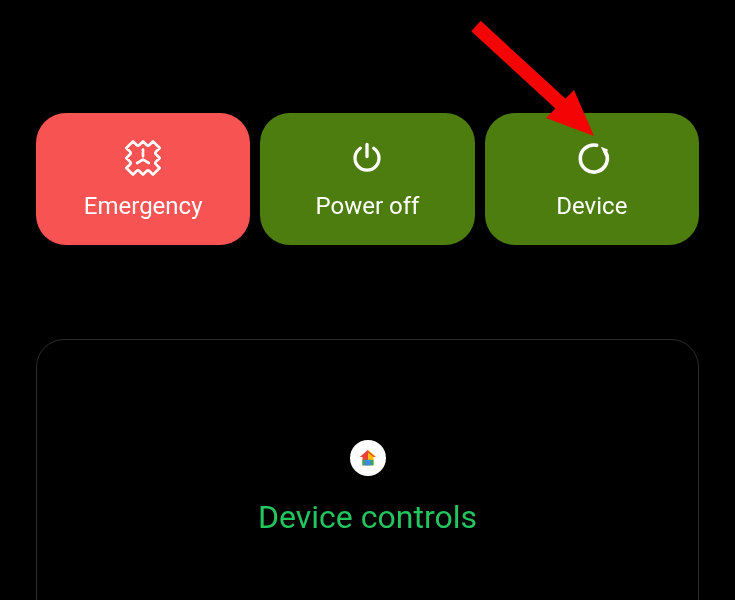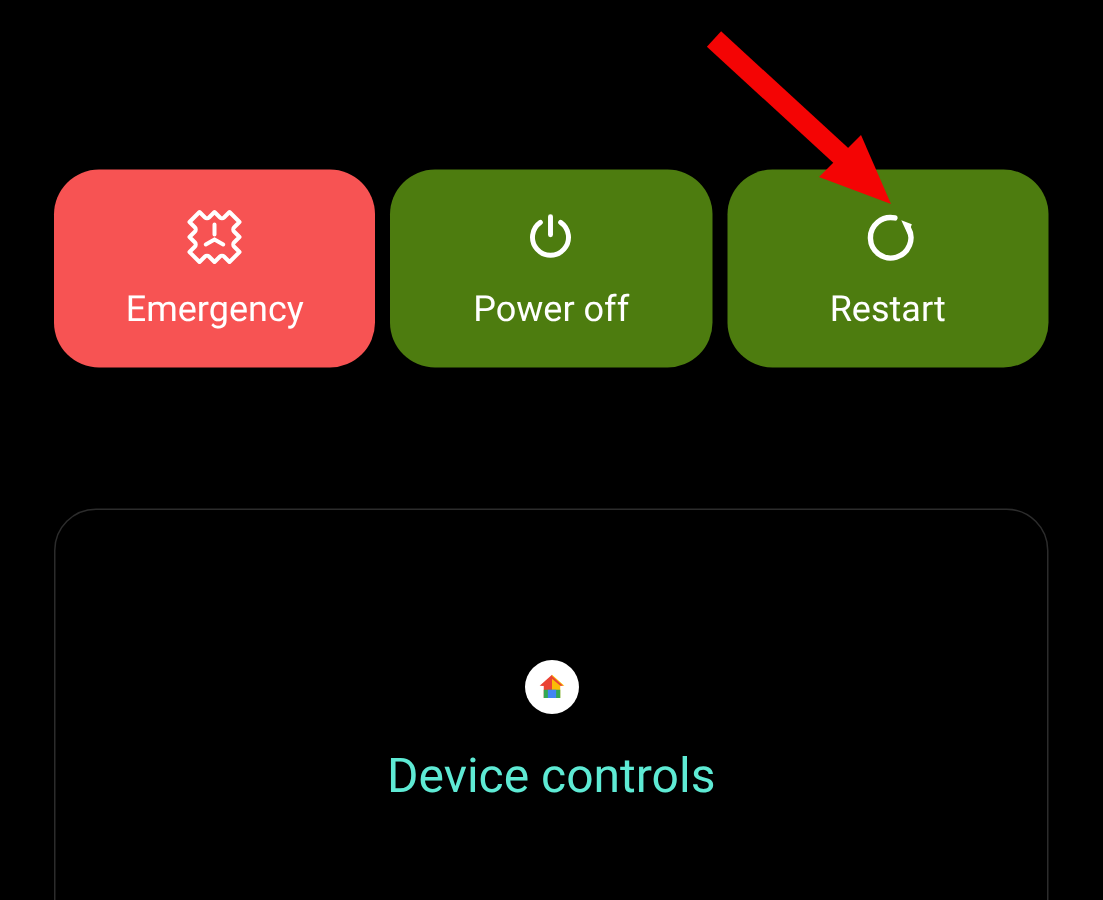--- a/index.html
+++ b/index.html
@@ -60,21 +60,21 @@
     .home-icon-circle {
       width: 36px;
       height: 36px;
       background: #fff;
       border-radius: 50%;
       display: flex;
       align-items: center;
       justify-content: center;
     }
     .controls-title {
-      color: #5eead4;
+      color: #22c55e;
       font-size: 32px;
       font-weight: 400;
     }
     .arrow-overlay {
       position: absolute;
       left: 446px;
       top: 18px;
       pointer-events: none;
     }
   </style>
@@ -103,21 +103,21 @@
     <span class="label">Power off</span>
   </div>
 
   <div class="power-btn dark">
     <div class="icon-wrap">
       <svg width="36" height="36" viewBox="0 0 24 24" fill="none">
         <path d="M19 5 A9 9 0 1 1 12 3" stroke="#fff" stroke-width="2.4" stroke-linecap="round" fill="none" transform="rotate(20 12 12)"></path>
         <path d="M15 3 L20 3 L20 8 Z" fill="#fff" transform="rotate(20 12 12)"></path>
       </svg>
     </div>
-    <span class="label">Restart</span>
+    <span class="label">Device</span>
   </div>
 
 </div>
 
 <div class="controls-panel">
   <div class="home-icon-circle">
     <svg width="22" height="22" viewBox="0 0 24 24">
       <path d="M12 3 L21 11 H18 V20 H6 V11 H3 Z" fill="none"></path>
       <path d="M12 3 L3 11 H6 V20 H12 Z" fill="#ea4335"></path>
       <path d="M12 3 L21 11 H18 V20 H12 Z" fill="#fbbc05"></path>

